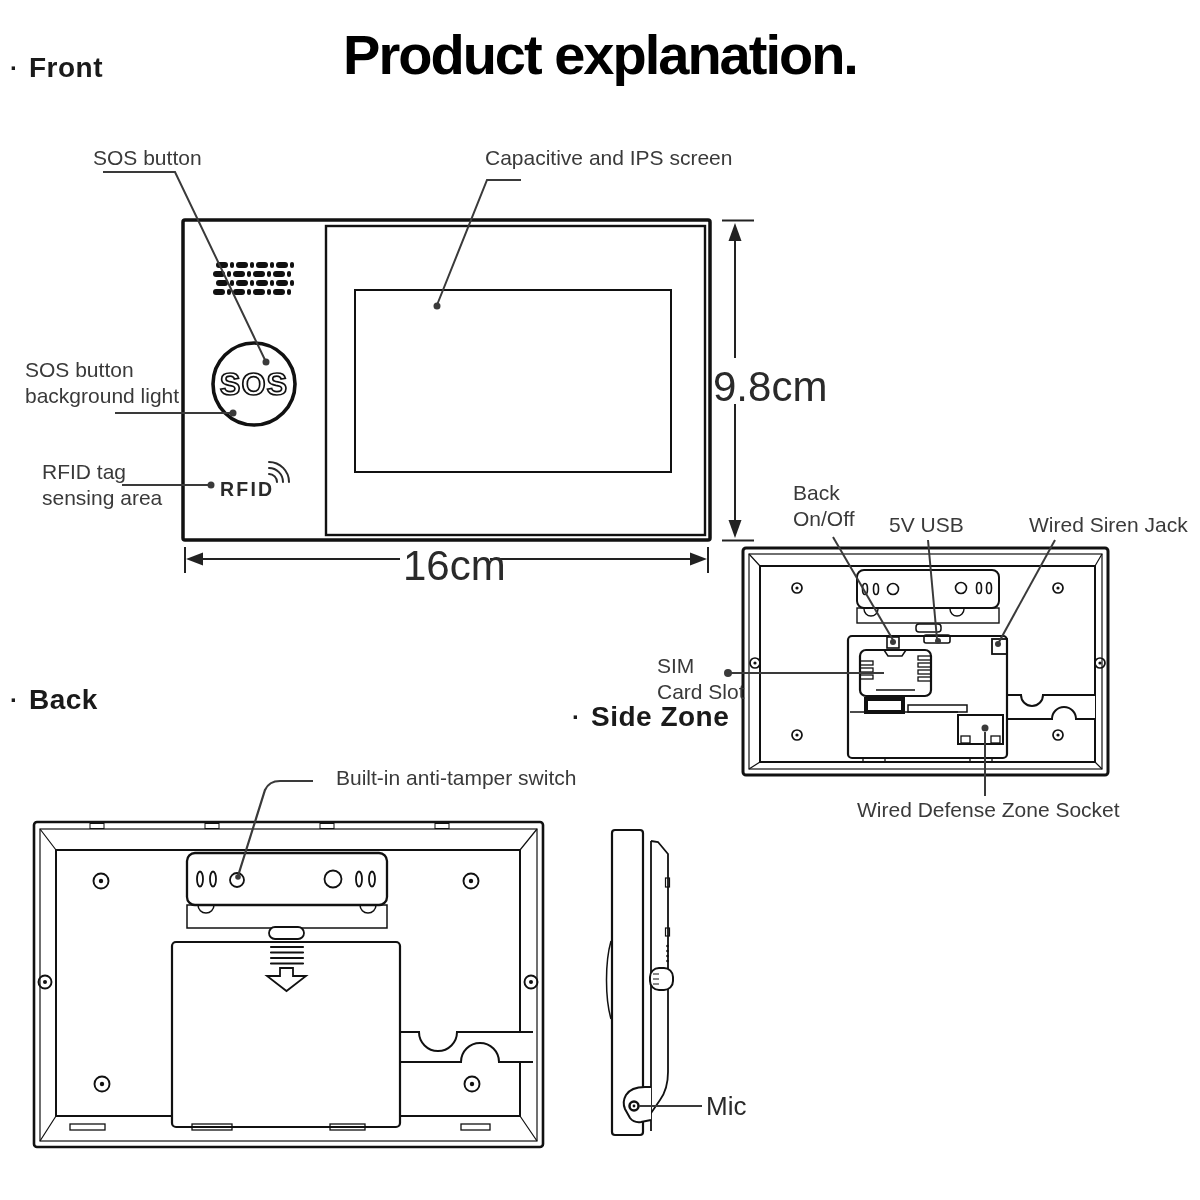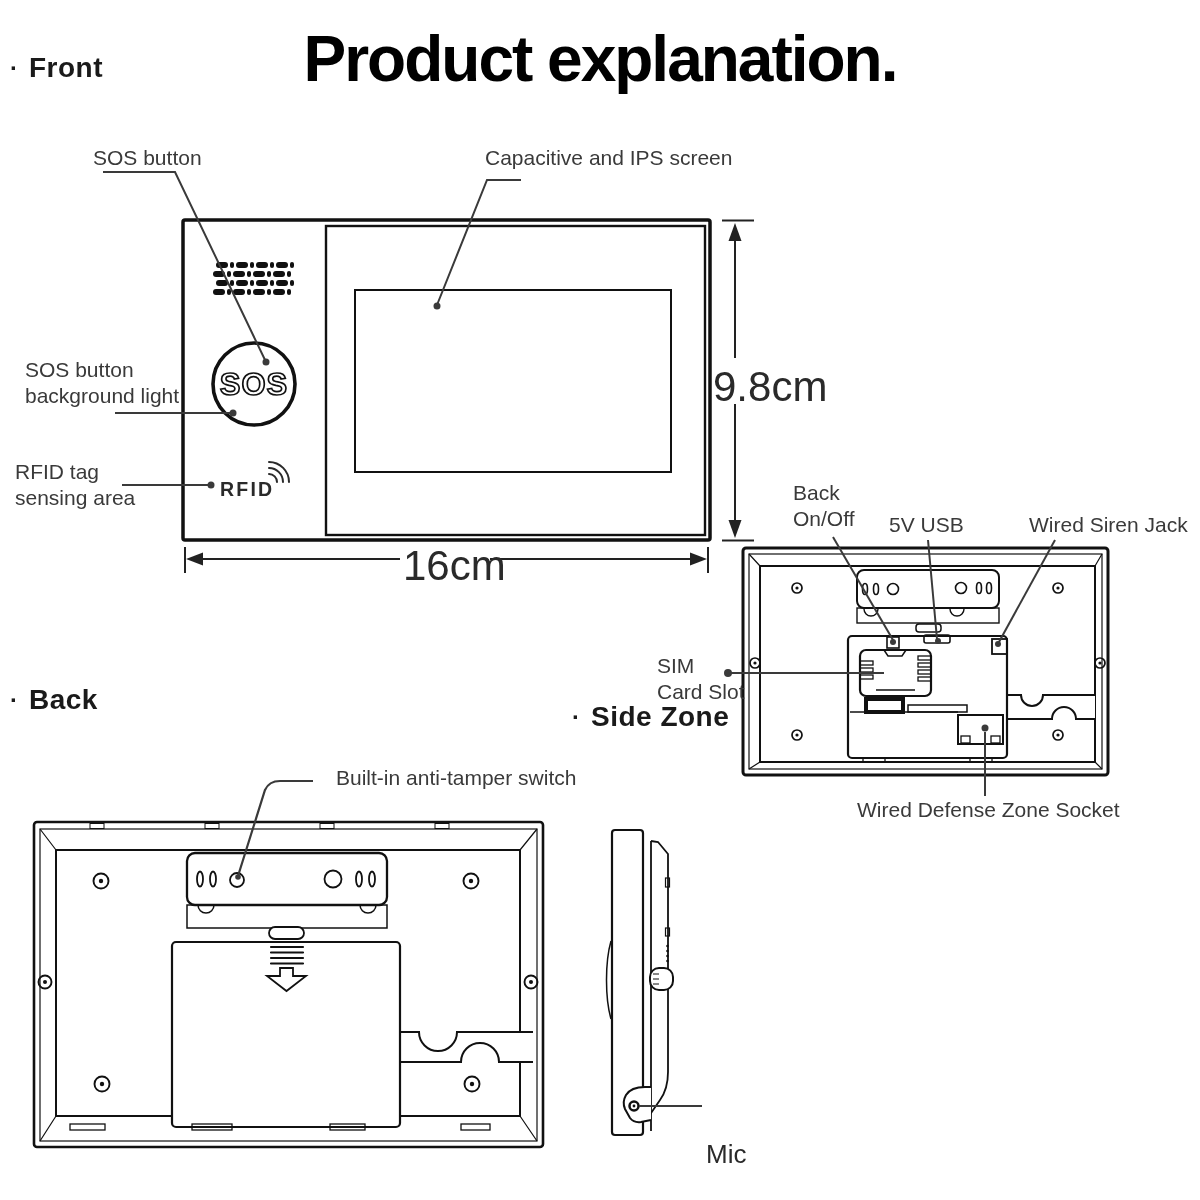--- a/index.html
+++ b/index.html
@@ -1,20 +1,20 @@
 <!DOCTYPE html>
 <html><head>
 <meta charset="utf-8">
 <style>
   html,body{margin:0;padding:0;background:#fff;width:1200px;height:1200px;overflow:hidden;}
   #page{position:relative;width:1200px;height:1200px;background:#fff;
         font-family:"Liberation Sans","DejaVu Sans",sans-serif;}
   svg{position:absolute;left:0;top:0;}
   .abs{position:absolute;}
-  #title{left:50%;top:22px;transform:translateX(-50%);font-size:64px;font-weight:bold;
+  #title{left:50%;top:22px;transform:translateX(-50%);font-size:56px;font-weight:bold;
          letter-spacing:-2px;color:#000;white-space:nowrap;}
   .section{display:flex;align-items:center;gap:11px;color:#1a1a1a;font-weight:bold;}
   .section .bullet{font-size:24px;line-height:1;}
   .section .sec-label{font-size:28px;letter-spacing:0.5px;}
   .lbl{font-size:21px;line-height:26px;color:#3a3a3a;white-space:pre-line;}
   .dim{font-size:42px;color:#2a2a2a;}
   .mic{font-size:26px;color:#2a2a2a;}
 </style>
 </head>
 <body>
@@ -267,30 +267,30 @@
 </div>
 <div class="abs section" style="left:572px;top:701px;">
   <span class="bullet">·</span>
   <span class="sec-label">Side Zone</span>
 </div>
 
 <div class="abs lbl" style="left:93px;top:145px;">SOS button</div>
 <div class="abs lbl" style="left:485px;top:145px;">Capacitive and IPS screen</div>
 <div class="abs lbl" style="left:25px;top:357px;">SOS button
 background light</div>
-<div class="abs lbl" style="left:15px;top:459px;">RFID tag
+<div class="abs lbl" style="left:42px;top:459px;">RFID tag
 sensing area</div>
 
 <div class="abs dim" style="left:403px;top:542px;">16cm</div>
 <div class="abs dim" style="left:713px;top:363px;">9.8cm</div>
 
 <div class="abs lbl" style="left:793px;top:480px;">Back
 On/Off</div>
 <div class="abs lbl" style="left:889px;top:512px;">5V USB</div>
 <div class="abs lbl" style="left:1029px;top:512px;">Wired Siren Jack</div>
 <div class="abs lbl" style="left:657px;top:653px;">SIM
 Card Slot</div>
 <div class="abs lbl" style="left:857px;top:797px;">Wired Defense Zone Socket</div>
 
 <div class="abs lbl" style="left:316px;top:765px;margin-left:20px;">Built-in anti-tamper switch</div>
-<div class="abs mic" style="left:706px;top:1091px;margin-top:48px;">Mic</div>
+<div class="abs mic" style="left:706px;top:1091px;">Mic</div>
 
 </div>
 
 </body></html>

